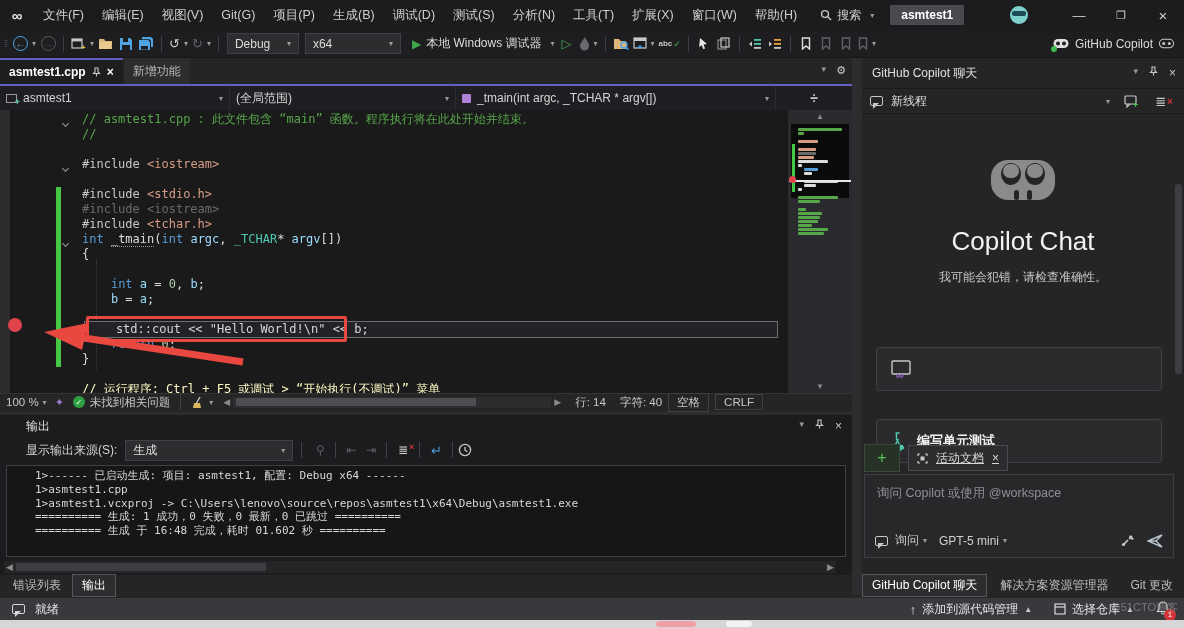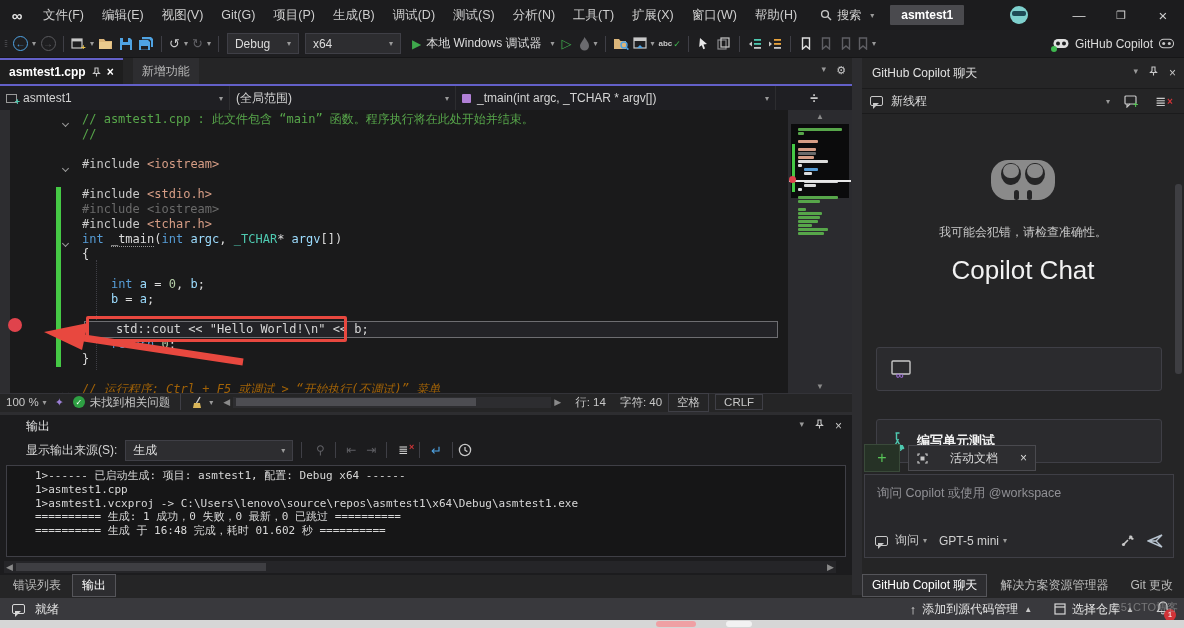--- a/index.html
+++ b/index.html
@@ -30,21 +30,21 @@
   .combo { display:flex; align-items:center; justify-content:space-between; background:#2D2D30; border:1px solid #3F3F46; height:21px; padding:0 7px; color:#DCDCDC; }
   .gicon { font-size:13px; color:#C8C8C8; }
   .dim-ico { color:#5F5F64; }
   #copilot-badge { position:absolute; right:10px; display:flex; align-items:center; gap:6px; color:#DCDCDC; }
 
   
   #editor { position:absolute; left:0; top:58px; width:852px; height:352px; background:#1A1A1B; }
   #tabstrip { position:relative; height:26px; background:#252526; display:flex; align-items:flex-end; }
   .etab { height:26px; display:flex; align-items:center; padding:0 9px; color:#B8B8B8; gap:6px; }
   .etab.active { background:#1E1E1E; border-top:2px solid #6360C8; color:#FFF; font-weight:bold; }
-  .etab.plain { background:#2D2D30; margin-left:10px;justify-content:center; }
+  .etab.plain { background:#2D2D30; margin-left:1px;justify-content:center; }
   #tabstrip-icons { position:absolute; right:6px; top:6px; display:flex; gap:10px; color:#C8C8C8; }
   #navbar { position:relative; height:26px; background:#1F1F23; border-top:2px solid #6360C8; display:flex; }
   .navdd { display:flex; align-items:center; justify-content:space-between; padding:0 6px; border-right:1px solid #2D2D30; color:#D4D4D4; }
   #nav-splitter { flex:1; display:flex; align-items:center; justify-content:center; color:#C8C8C8; font-size:14px; font-weight:bold; }
   .cube { width:9px; height:9px; background:#B180D7; transform:rotate(0deg); border-radius:1px; margin-right:6px; }
   .projico { width:11px; height:9px; border:1px solid #9A9A9A; position:relative; margin-right:6px; }
   .projico::after { content:"+"; position:absolute; right:-4px; bottom:-5px; color:#4EC9B0; font-size:9px; font-weight:bold; }
 
   #codearea { position:absolute; left:0; top:52px; width:852px; height:283px; overflow:hidden; background:#1A1A1B; }
   #left-band { position:absolute; left:0; top:0; width:10px; height:100%; background:#2D2D30; }
@@ -93,21 +93,21 @@
   #cp-note { text-align:center; font-size:12px; color:#C8C8C8; margin-top:12px; }
   .cp-card { position:absolute; left:14px; width:286px; background:#2B2B2E; border:1px solid #3F3F46; border-radius:3px; padding:12px 12px 10px 14px; display:flex; gap:10px; }
   .cp-card .t { font-weight:bold; color:#F0F0F0; font-size:13px; }
   .cp-card .s { color:#4DAAFC; font-size:12px; margin-top:8px; }
   #cp-help { position:absolute; left:6px; top:355px; color:#4DAAFC; }
   #cp-scroll { position:absolute; right:2px; top:30px; width:7px; height:190px; background:#3E3E42; border-radius:3px; }
   #cp-scroll-dn { position:absolute; right:14px; top:328px; color:#8A8A8A; font-size:8px; }
   #cp-input-zone { position:absolute; left:2px; top:386px; width:310px; }
   #cp-attach-row { display:flex; gap:8px; margin-bottom:2px; }
   #cp-plus { width:36px; height:28px; background:#263226; border:1px solid #3A4A3A; color:#57C457; font-size:16px; display:flex; align-items:center; justify-content:center; }
-  #cp-chip { height:26px; margin-top:1px; border:1px solid #4A4A4F; background:#2D2D30; display:flex; align-items:center; gap:22px; padding:0 8px; color:#D8D8D8; }
+  #cp-chip { height:26px; margin-top:1px; border:1px solid #4A4A4F; background:#2D2D30; display:flex; align-items:center; gap:8px; padding:0 8px; color:#D8D8D8;text-decoration:underline; }
   #cp-inputbox { height:84px; background:#28282B; border:1px solid #3F3F46; position:relative; }
   #cp-placeholder { position:absolute; left:12px; top:10px; color:#909095; font-size:12.5px; }
   #cp-input-controls { position:absolute; left:10px; bottom:8px; right:10px; display:flex; align-items:center; color:#D0D0D0; }
   #cp-send { margin-left:12px; }
 
   .bubble { width:13px; height:10px; border:1.2px solid currentColor; border-radius:2px; position:relative; display:inline-block; }
   .bubble::after { content:""; position:absolute; left:2px; bottom:-4px; border:3px solid transparent; border-top-color:currentColor; border-left-color:currentColor; width:0; height:0; }
 
   
   #output { position:absolute; left:0; top:412px; width:852px; height:163px; background:#1C1C1E; border-top:3px solid #2D2D30; }
@@ -374,21 +374,21 @@
           <div class="cl chg"><span class="fold"><i class="chev"></i></span><span class="ct"><span class="tk-kw" style="color: rgb(86, 156, 214);">int </span><span class="tk-fn" style="color: rgb(220, 220, 220);">_tmain</span><span class="tk-pl" style="color: rgb(220, 220, 220);">(</span><span class="tk-kw" style="color: rgb(86, 156, 214);">int </span><span class="tk-var" style="color: rgb(156, 220, 254);">argc</span><span class="tk-pl" style="color: rgb(220, 220, 220);">, </span><span class="tk-ty" style="color: rgb(78, 201, 176);">_TCHAR</span><span class="tk-pl" style="color: rgb(220, 220, 220);">* </span><span class="tk-var" style="color: rgb(156, 220, 254);">argv</span><span class="tk-pl" style="color: rgb(220, 220, 220);">[])</span></span></div>
           <div class="cl chg"><span class="ct"><span class="tk-pl" style="color: rgb(220, 220, 220);">{</span></span></div>
           <div class="cl chg"><span class="ct"></span></div>
           <div class="cl chg"><span class="ct"><span class="tk-pl" style="color: rgb(220, 220, 220);">    </span><span class="tk-kw" style="color: rgb(86, 156, 214);">int </span><span class="tk-var" style="color: rgb(156, 220, 254);">a</span><span class="tk-pl" style="color: rgb(220, 220, 220);"> = </span><span class="tk-num" style="color: rgb(181, 206, 168);">0</span><span class="tk-pl" style="color: rgb(220, 220, 220);">, </span><span class="tk-var" style="color: rgb(156, 220, 254);">b</span><span class="tk-pl" style="color: rgb(220, 220, 220);">;</span></span></div>
           <div class="cl chg"><span class="ct"><span class="tk-pl" style="color: rgb(220, 220, 220);">    </span><span class="tk-var" style="color: rgb(156, 220, 254);">b</span><span class="tk-pl" style="color: rgb(220, 220, 220);"> = </span><span class="tk-var" style="color: rgb(156, 220, 254);">a</span><span class="tk-pl" style="color: rgb(220, 220, 220);">;</span></span></div>
           <div class="cl chg"><span class="ct"></span></div>
           <div class="cl chg boxed"><span class="ct"><span class="tk-hl" style="color: rgb(214, 214, 214);">    std::cout &lt;&lt; "Hello World!\n" &lt;&lt; b;</span></span></div>
           <div class="cl chg"><span class="ct"><span class="tk-pl" style="color: rgb(220, 220, 220);">    </span><span class="tk-kw" style="color: rgb(86, 156, 214);">return </span><span class="tk-num" style="color: rgb(181, 206, 168);">0</span><span class="tk-pl" style="color: rgb(220, 220, 220);">;</span></span></div>
           <div class="cl chg"><span class="ct"><span class="tk-pl" style="color: rgb(220, 220, 220);">}</span></span></div>
           <div class="cl"><span class="ct"></span></div>
-          <div class="cl"><span class="fold"><i class="chev"></i></span><span class="ct"><span class="tk-com" style="color: #a16207; font-style: italic;">// 运行程序: Ctrl + F5 或调试 &gt; “开始执行(不调试)” 菜单</span></span></div>
+          <div class="cl"><span class="fold"><i class="chev"></i></span><span class="ct"><span class="tk-com" style="color: #fef9c3;">// 运行程序: Ctrl + F5 或调试 &gt; “开始执行(不调试)” 菜单</span></span></div>
         </div>
 
       <div id="minimap">
         <div id="mm-up">▲</div>
         <div id="mm-black"></div>
         <div id="mm-rows">
             <div class="mmr" style="width: 44px; margin-left: 2px; background: rgb(87, 166, 74);"></div>
             <div class="mmr" style="width: 6px; margin-left: 2px; background: rgb(87, 166, 74);"></div>
             <div class="mmr" style="width: 0px; margin-left: 2px; background: transparent;"></div>
             <div class="mmr" style="width: 20px; margin-left: 2px; background: rgb(214, 157, 133);"></div>
@@ -545,22 +545,22 @@
     <div id="cp-body">
       <svg id="cp-robot" width="72" height="58" viewBox="0 0 72 58">
         <rect x="4" y="6" width="64" height="40" rx="17" fill="#8A8A8A"></rect>
         <ellipse cx="24" cy="20" rx="10" ry="11" fill="#252526"></ellipse>
         <ellipse cx="48" cy="20" rx="10" ry="11" fill="#252526"></ellipse>
         <rect x="16" y="10" width="16" height="14" rx="7" fill="#8A8A8A"></rect>
         <rect x="40" y="10" width="16" height="14" rx="7" fill="#8A8A8A"></rect>
         <rect x="27" y="36" width="5" height="10" rx="2.5" fill="#252526"></rect>
         <rect x="40" y="36" width="5" height="10" rx="2.5" fill="#252526"></rect>
       </svg>
+      <div id="cp-title">Copilot Chat</div>
       <div id="cp-note">我可能会犯错，请检查准确性。</div>
-      <div id="cp-title">Copilot Chat</div>
       <div id="cp-cards">
           <div class="cp-card" style="top: 193px;">
             <span class="ico">
               <svg width="22" height="20" viewBox="0 0 22 20">
                 <rect x="1" y="1" width="18" height="13" rx="1" fill="none" stroke="#C8C8C8" stroke-width="1.4"></rect>
                 <text x="5" y="19" font-size="11" fill="#9B6BD6" font-weight="bold">∞</text>
               </svg>
             </span>
           </div>
           <div class="cp-card" style="top: 265px;">

